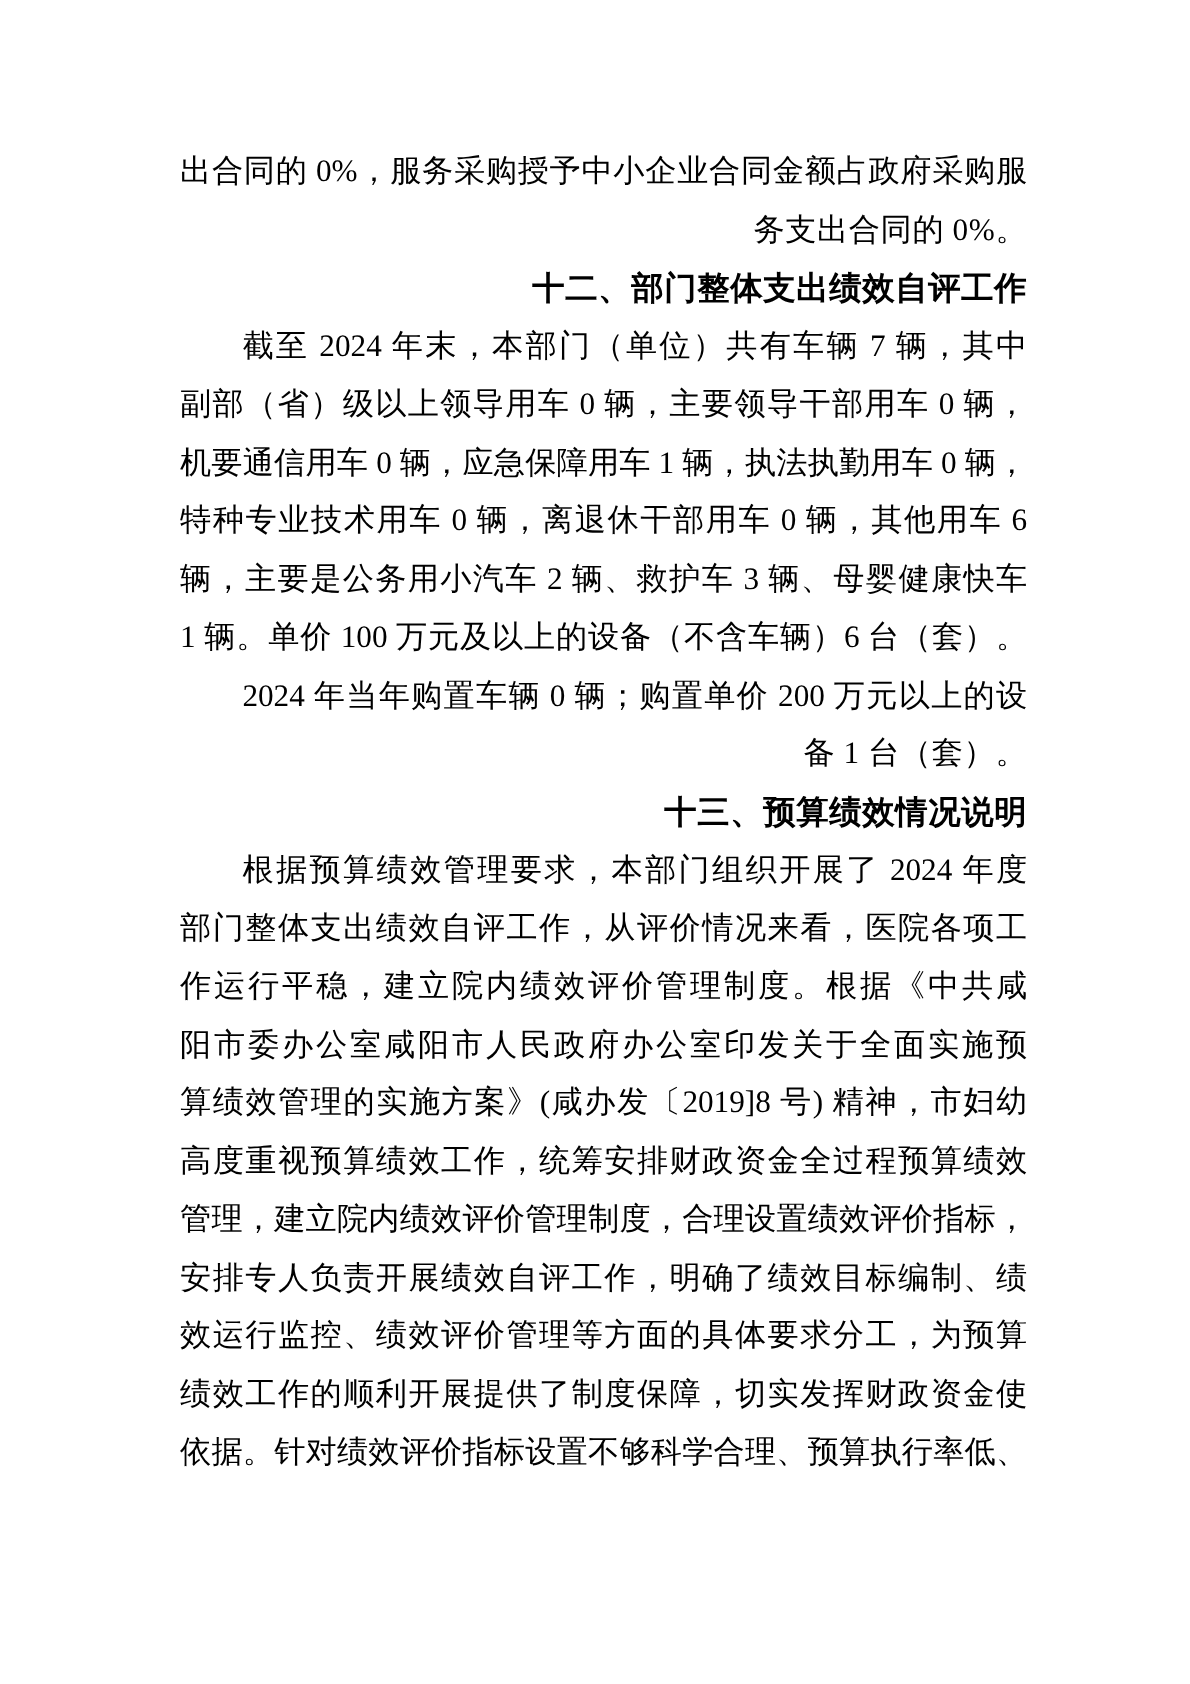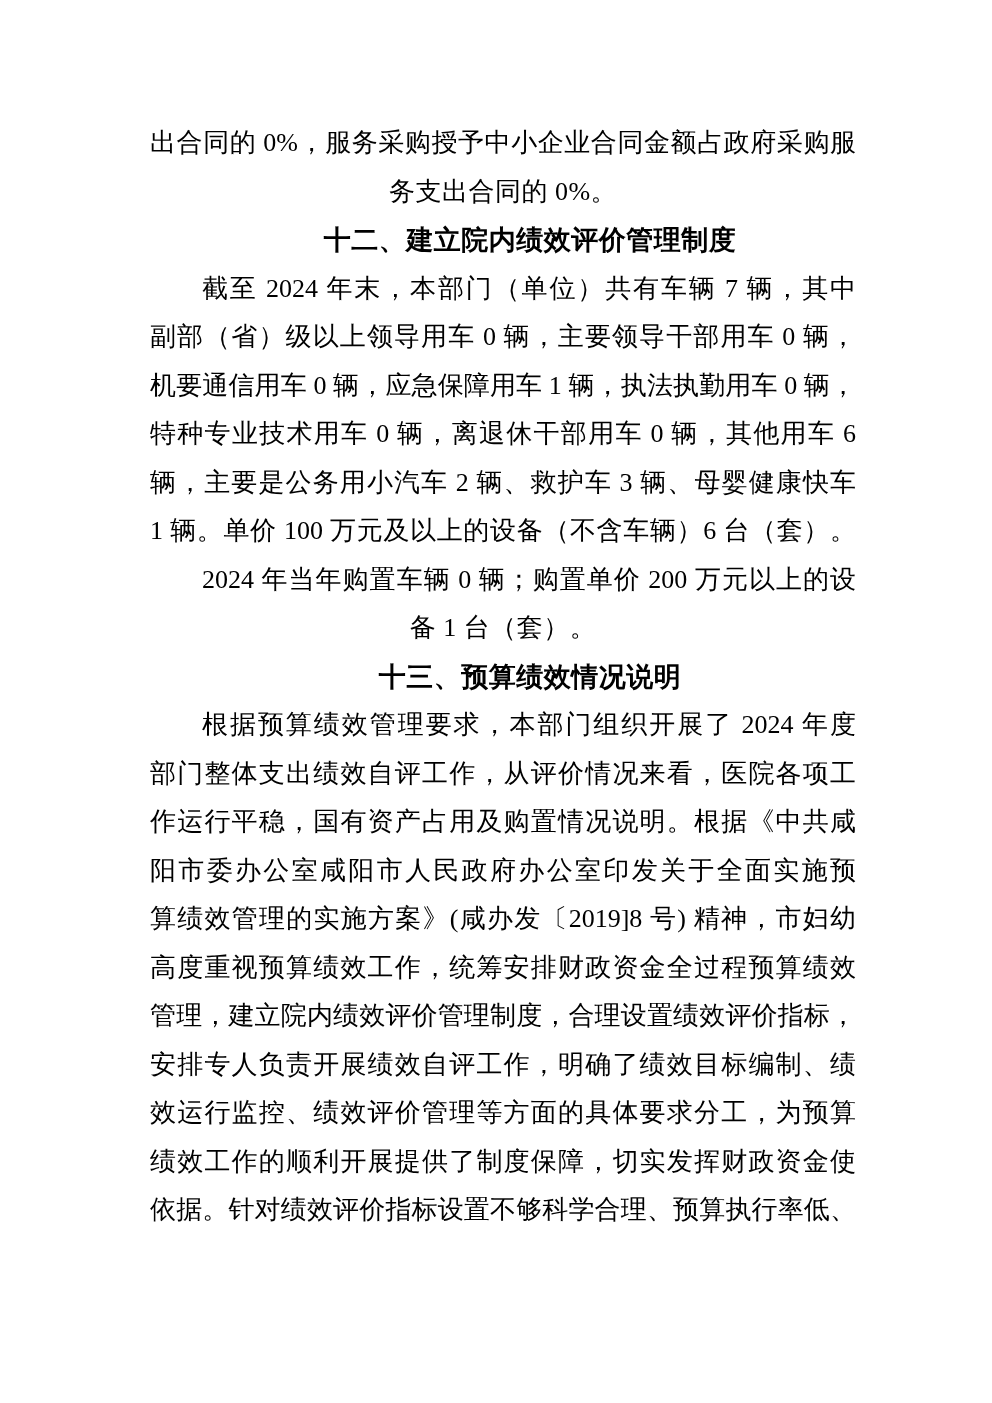--- a/index.html
+++ b/index.html
@@ -23,21 +23,21 @@
     width: 706px;
   }
   .block {
     margin: 0;
     padding: 0;
   }
   .line {
     font-size: 26px;
     line-height: 48.5px;
     height: 48.5px;
-    text-align: center;
+    text-align: right;
     letter-spacing: 0.5px;
   }
   .line.j {
     text-align: justify;
     text-align-last: justify;
     letter-spacing: normal;
   }
   .line.ind {
     text-indent: 2em;
   }
@@ -54,41 +54,41 @@
 </head>
 <body>
 
 <main class="page">
   <section class="content">
       <div class="block body">
         <div class="line j">出合同的 0%，服务采购授予中小企业合同金额占政府采购服</div>
         <div class="line">务支出合同的 0%。</div>
       </div>
       <div class="block heading">
-        <div class="line ind">十二、建立院内绩效评价管理制度</div>
+        <div class="line ind">十二、部门整体支出绩效自评工作</div>
       </div>
       <div class="block body">
         <div class="line j ind">截至 2024 年末，本部门（单位）共有车辆 7 辆，其中</div>
         <div class="line j">副部（省）级以上领导用车 0 辆，主要领导干部用车 0 辆，</div>
         <div class="line j">机要通信用车 0 辆，应急保障用车 1 辆，执法执勤用车 0 辆，</div>
         <div class="line j">特种专业技术用车 0 辆，离退休干部用车 0 辆，其他用车 6</div>
         <div class="line j">辆，主要是公务用小汽车 2 辆、救护车 3 辆、母婴健康快车</div>
         <div class="line j">1 辆。单价 100 万元及以上的设备（不含车辆）6 台（套）。</div>
       </div>
       <div class="block body">
         <div class="line j ind">2024 年当年购置车辆 0 辆；购置单价 200 万元以上的设</div>
         <div class="line">备 1 台（套）。</div>
       </div>
       <div class="block heading">
         <div class="line ind">十三、预算绩效情况说明</div>
       </div>
       <div class="block body">
         <div class="line j ind">根据预算绩效管理要求，本部门组织开展了 2024 年度</div>
         <div class="line j">部门整体支出绩效自评工作，从评价情况来看，医院各项工</div>
-        <div class="line j">作运行平稳，国有资产占用及购置情况说明。根据《中共咸</div>
+        <div class="line j">作运行平稳，建立院内绩效评价管理制度。根据《中共咸</div>
         <div class="line j">阳市委办公室咸阳市人民政府办公室印发关于全面实施预</div>
         <div class="line j">算绩效管理的实施方案》(咸办发〔2019]8 号) 精神，市妇幼</div>
         <div class="line j">高度重视预算绩效工作，统筹安排财政资金全过程预算绩效</div>
         <div class="line j">管理，建立院内绩效评价管理制度，合理设置绩效评价指标，</div>
         <div class="line j">安排专人负责开展绩效自评工作，明确了绩效目标编制、绩</div>
         <div class="line j">效运行监控、绩效评价管理等方面的具体要求分工，为预算</div>
         <div class="line j">绩效工作的顺利开展提供了制度保障，切实发挥财政资金使</div>
         <div class="line j">依据。针对绩效评价指标设置不够科学合理、预算执行率低、</div>
       </div>
     </section>

